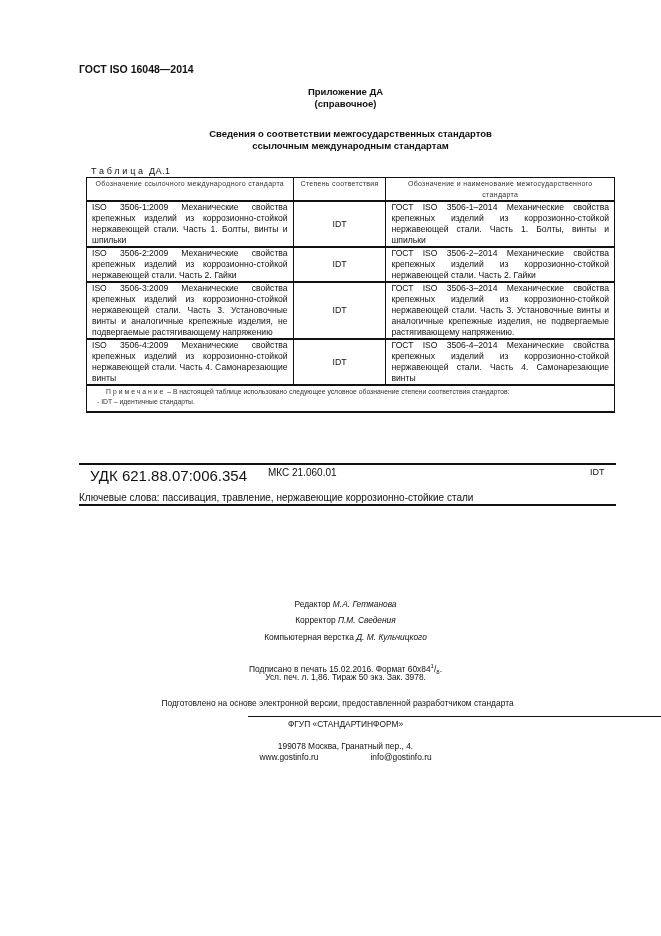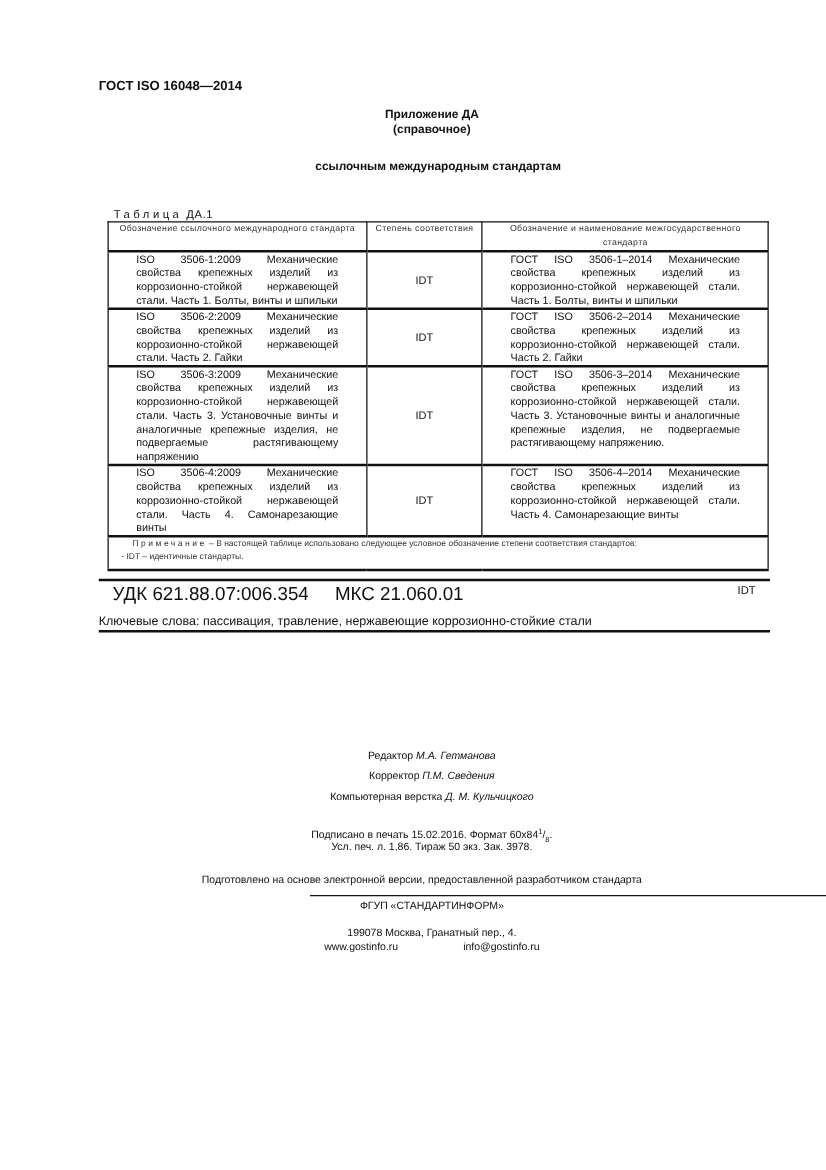--- a/index.html
+++ b/index.html
@@ -6,32 +6,32 @@
   body { width: 661px; height: 936px; position: relative; overflow: hidden; font-family: "Liberation Sans", sans-serif; color: #111; }
   .abs { position: absolute; }
   .doc-code { left: 79px; top: 63px; font-size: 10.5px; font-weight: bold; }
   .appendix { left: 0; width: 661px; top: 86px; text-align: center; font-size: 9.5px; font-weight: bold; line-height: 12px; }
   .appendix div { padding-left: 30px; }
   .title { left: 0; width: 661px; top: 128px; text-align: center; font-size: 9.5px; font-weight: bold; line-height: 12px; }
   .title div { padding-left: 40px; }
   .table-caption { left: 91px; top: 166px; font-size: 9px; letter-spacing: 0.5px; }
   .table-caption .spaced { letter-spacing: 2.8px; }
   table.corr { position: absolute; left: 86px; top: 177px; width: 529px; border-collapse: collapse; font-size: 8.6px; }
-  table.corr td, table.corr th { border: 1.4px solid #111; vertical-align: top; padding: 0 22px; line-height: 11px; }
+  table.corr td, table.corr th { border: 1.4px solid #111; vertical-align: top; padding: 0 5px; line-height: 11px; }
   table.corr th { font-weight: normal; font-size: 7px; letter-spacing: 0.3px; color: #333; text-align: center; line-height: 10.5px; padding: 1px 4px 0; border-bottom-width: 2.2px; }
   table.corr td.left, table.corr td.right { text-align: justify; text-align-last: left; }
   table.corr td.mid { text-align: center; vertical-align: middle; font-size: 8.8px; }
   table.corr tr.row td { border-bottom-width: 2px; }
   table.corr td.note { font-size: 6.8px; color: #333; line-height: 10px; padding: 1px 4px 4px; border-bottom-width: 2.2px; }
   .note .indent { padding-left: 15px; }
   .note .spaced { letter-spacing: 2px; }
   .rule { background: #111; height: 2px; }
   .udc-line { left: 79px; top: 463px; width: 537px; }
   .udc { left: 90px; top: 467px; font-size: 15px; }
-  .mks { left: 268px; top: 467px; font-size: 15px; }
+  .mks { left: 268px; top: 467px; font-size: 10px; }
   .idt-code { left: 590px; top: 467px; font-size: 9px; }
   .keywords { left: 79px; top: 492px; font-size: 10px; }
   .kw-line { left: 79px; top: 504px; width: 537px; }
   .credits { left: 0; width: 661px; text-align: center; font-size: 8.4px; line-height: 12px; }
   .credits i { font-style: italic; }
   .c1 { top: 598px; padding-left: 30px; box-sizing: border-box; }
   .c2 { top: 614px; padding-left: 30px; box-sizing: border-box; }
   .c3 { top: 631px; padding-left: 30px; box-sizing: border-box; }
   .c4 { top: 660px; padding-left: 30px; box-sizing: border-box; }
   .c5 { top: 671px; padding-left: 30px; box-sizing: border-box; }
@@ -48,20 +48,21 @@
 <body>
 
 <div class="abs doc-code">ГОСТ ISO 16048—2014</div>
 
 <div class="abs appendix">
   <div>Приложение ДА</div>
   <div>(справочное)</div>
 </div>
 
 <div class="abs title">
+  <div>Сведения о соответствии межгосударственных стандартов</div>
   <div>ссылочным международным стандартам</div>
 </div>
 
 <div class="abs table-caption">
   <span class="spaced">Таблица</span>
   <span>ДА.1</span>
 </div>
 
 <table class="corr">
   <colgroup>

